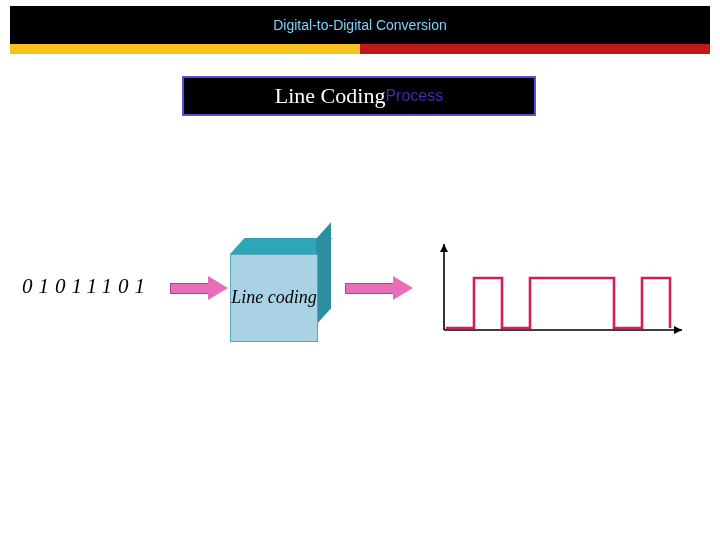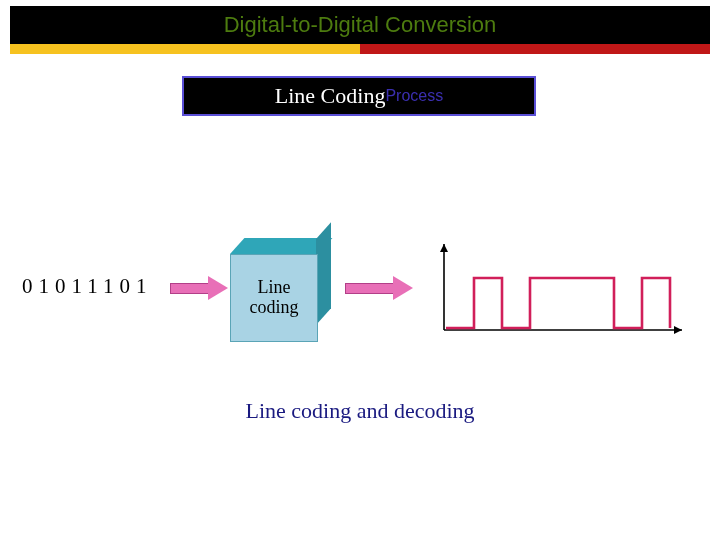--- a/index.html
+++ b/index.html
@@ -21,22 +21,22 @@
     left: 10px;
     top: 6px;
     width: 700px;
     height: 38px;
     background: #000;
     display: flex;
     align-items: center;
     justify-content: center;
   }
   .title-bar span {
-    color: #4d7c0f;
-    font-size: 22px;
+    color: #7dd3fc;
+    font-size: 14px;
   }
   .stripe {
     position: absolute;
     left: 10px;
     top: 44px;
     width: 700px;
     height: 10px;
     display: flex;
   }
   .stripe .yellow { background:#f6c21f; flex:1; height:100%; }
@@ -61,20 +61,21 @@
   .subtitle-box .s2 {
     color: #3b2fb0;
     font-size: 16px;
   }
   .diagram {
     position: absolute;
     left: 0;
     top: 220px;
     width: 720px;
     height: 140px;
+    font-style: italic;
   }
   .bits {
     position: absolute;
     left: 22px;
     top: 54px;
     font-family: "Times New Roman", serif;
     font-size: 21px;
     letter-spacing: 6px;
     color: #000;
   }
@@ -208,15 +209,14 @@
       <line x1="12" y1="92" x2="250" y2="92" stroke="#000" stroke-width="1.6"></line>
       <polygon points="250,92 242,88 242,96" fill="#000"></polygon>
       <line x1="12" y1="92" x2="12" y2="6" stroke="#000" stroke-width="1.6"></line>
       <polygon points="12,6 8,14 16,14" fill="#000"></polygon>
 
       <polyline fill="none" stroke="#d11f5a" stroke-width="2.6" points="14,90 42,90 42,40 70,40 70,90 98,90 98,40 126,40 154,40 182,40 182,90 210,90 210,40 238,40 238,90"></polyline>
     </svg>
 
   </div>
 
-  <div class="caption">Line coding and decoding</div>
 
 </div>
 
 </body></html>

